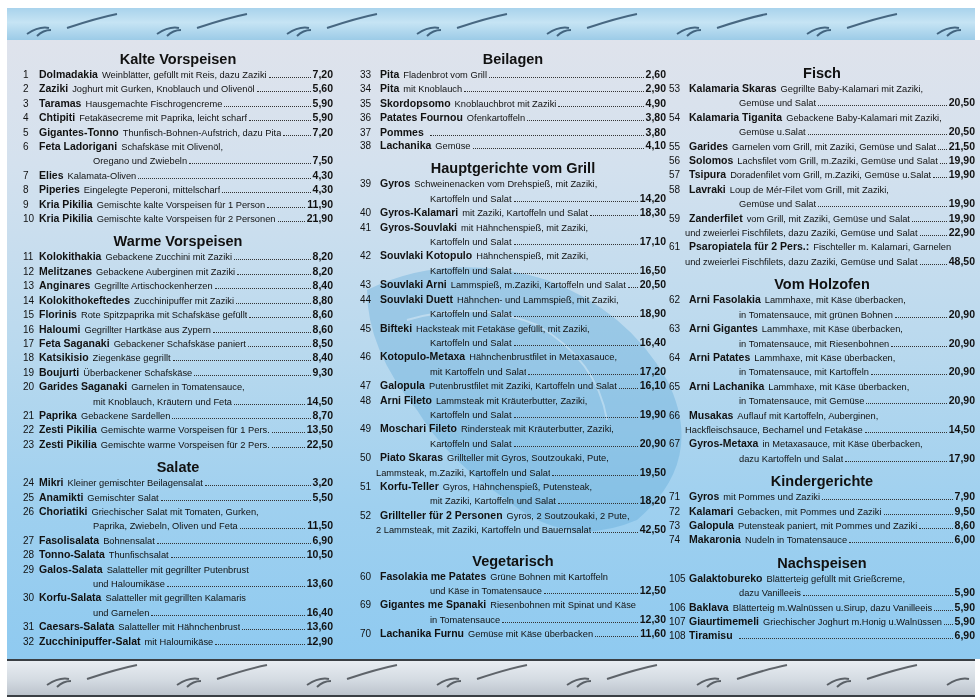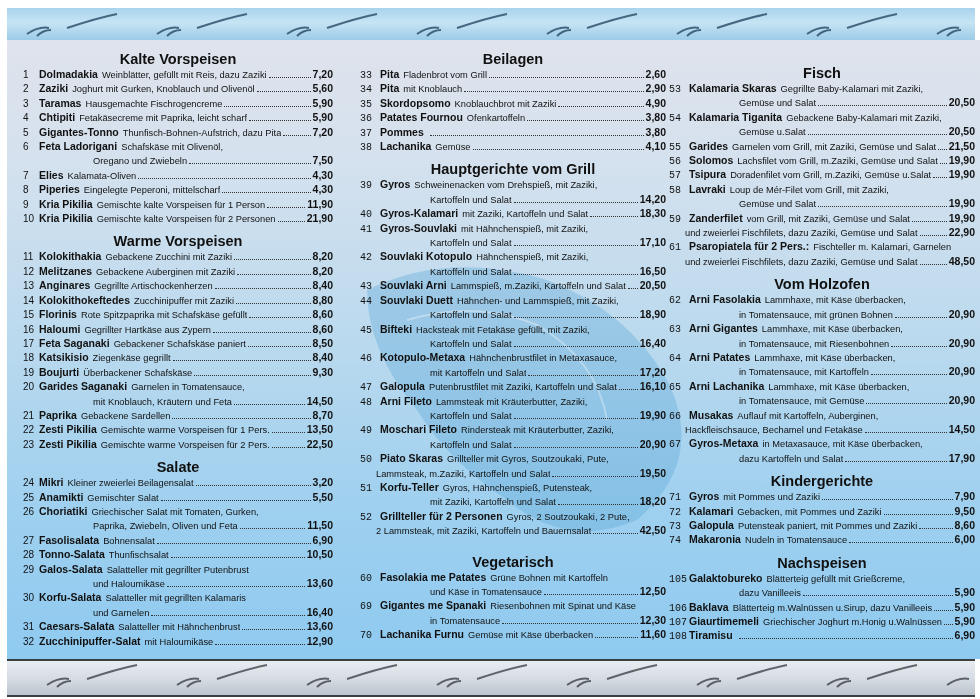--- a/index.html
+++ b/index.html
@@ -36,21 +36,21 @@
   .col1 { left:16px; width:310px; }
   .col2 { left:331px; width:306px;margin-left:22px; }
   .col3 { left:662px; width:306px; }
   h2 {
     margin:0; text-align:center; font-weight:bold; font-size:14.5px;
     line-height:18px; color:#111;
   }
   .item { font-size:10px; line-height:13.4px; position:relative; }
   .row { display:flex; align-items:baseline; white-space:nowrap; }
   .num { min-width:16px; display:inline-block; }
-  .col2 .num, .col3 .num { min-width:20px;font-family:Liberation Mono, monospace; }
+  .col2 .num, .col3 .num { min-width:20px; }
   .name { font-weight:bold; font-size:10.5px; margin-right:4px; }
   .desc { font-size:9.3px; overflow:hidden; }
   .dots { flex:1; border-bottom:1px dotted #333; margin:0 2px 3px 2px; min-width:4px; }
   .price { font-weight:bold; font-size:10.5px; text-align:right; }
   .cont { padding-left:0; }
   .cont .desc { flex:0 0 auto; }
   .indent { display:inline-block; }
   .gap { height:6px; }
 </style>
 </head>
@@ -300,21 +300,21 @@
           </div>
         </div>
       </div>
     <div class="gap"></div>
     <h2>Salate</h2>
     <div>
         <div class="item">
           <div class="row">
             <span class="num">24</span>
             <span class="name">Mikri</span>
-            <span class="desc">Kleiner zweierlei Beilagensalat</span>
+            <span class="desc">Kleiner gemischter Beilagensalat</span>
             <span class="dots"></span>
             <span class="price">3,20</span>
           </div>
         </div>
         <div class="item">
           <div class="row">
             <span class="num">25</span>
             <span class="name">Anamikti</span>
             <span class="desc">Gemischter Salat</span>
             <span class="dots"></span>

